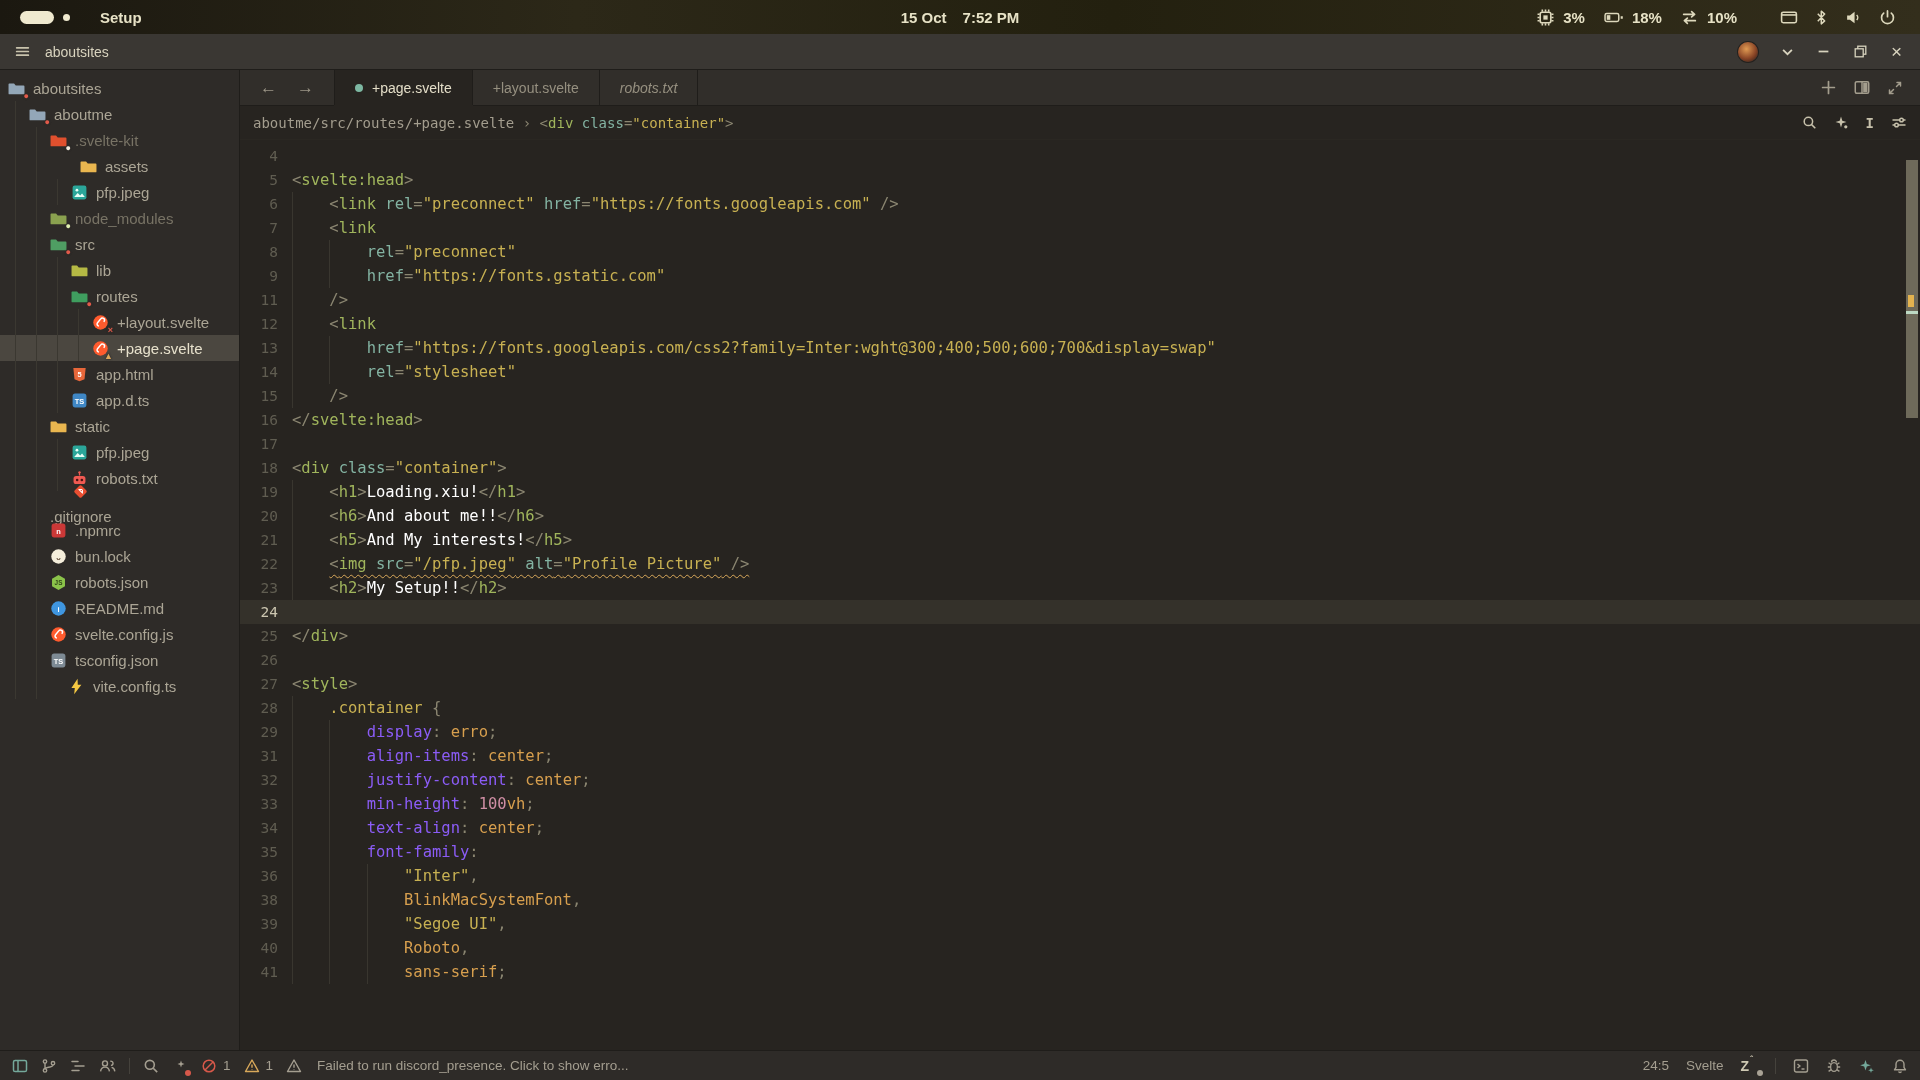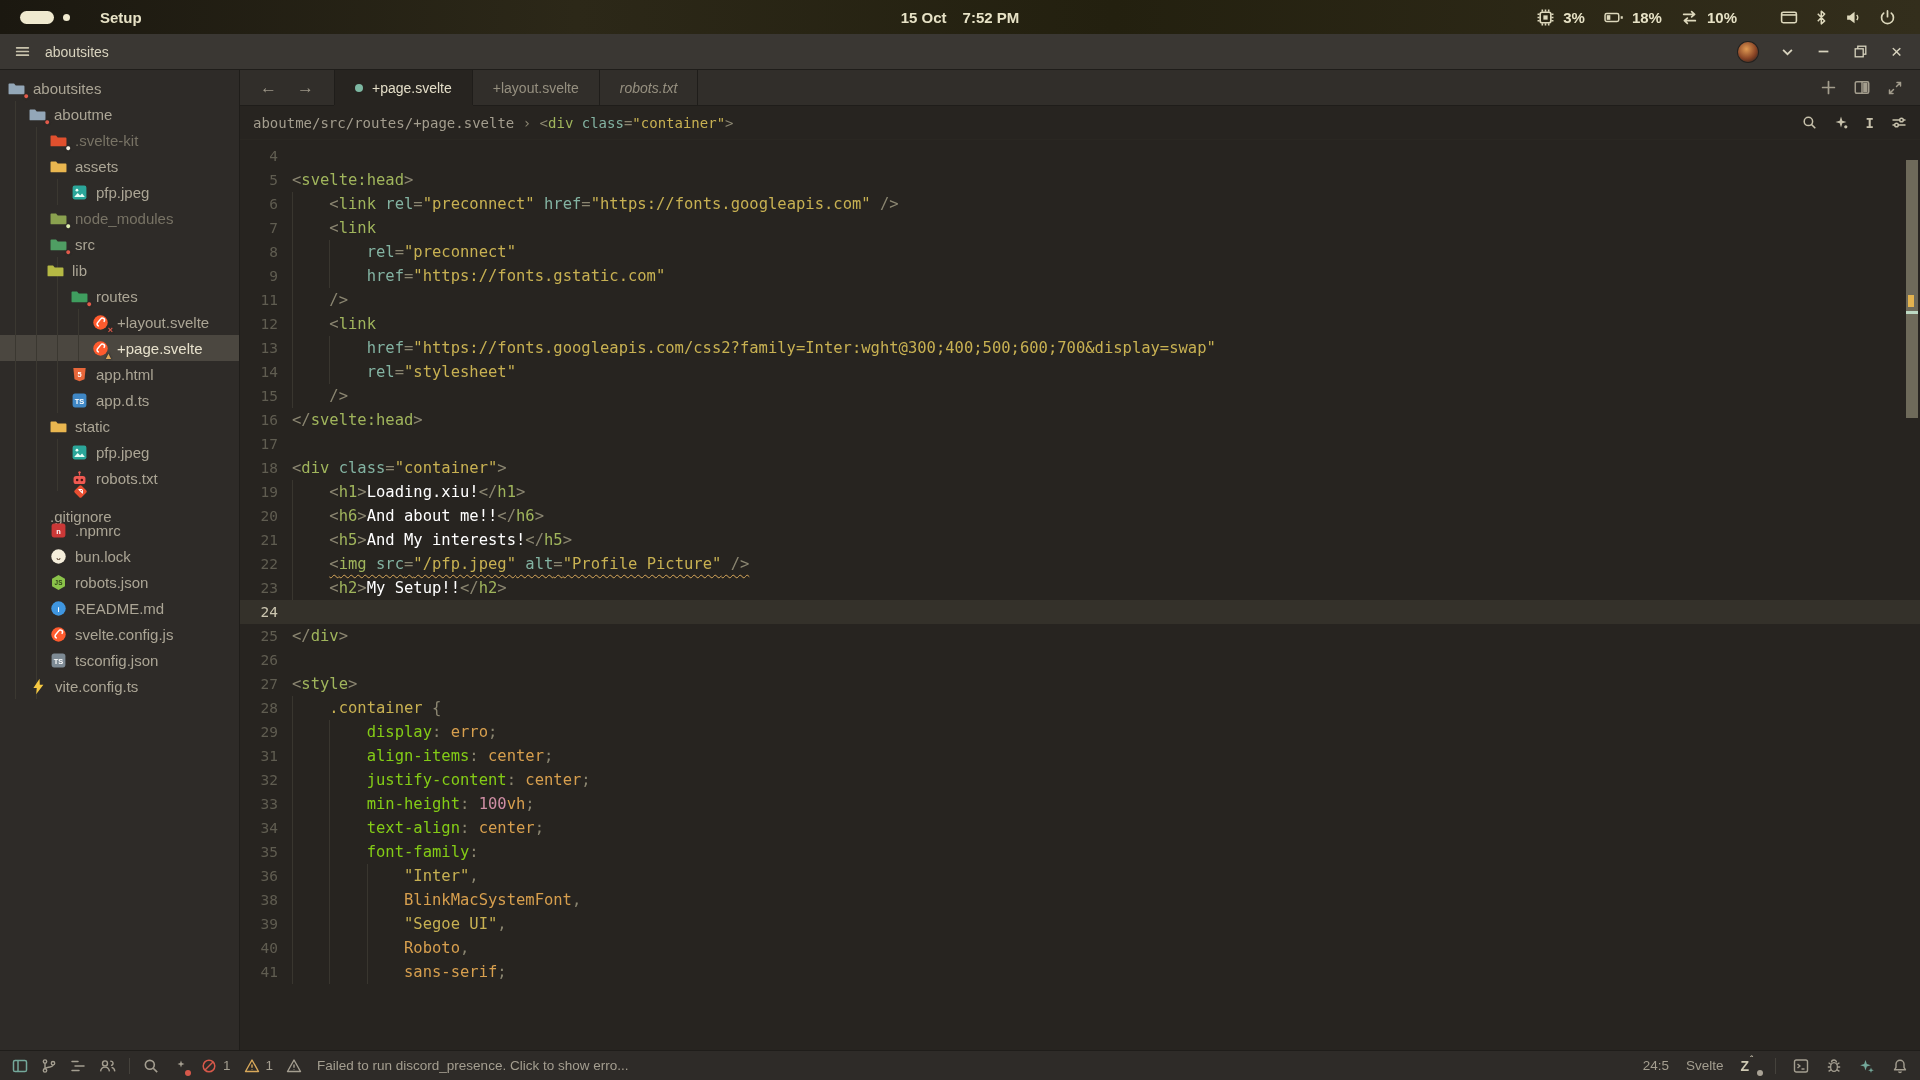--- a/index.html
+++ b/index.html
@@ -70,21 +70,21 @@
   .code-line{position:relative;height:24px;}
   .code-line.active{background:#34312a;}
   .lnum{position:absolute;left:0;width:38px;text-align:right;color:#605d51;font-size:14.5px;line-height:24px;}
   .code-line.active .lnum{color:#ccc6b0;}
   .ltext{position:absolute;left:52px;right:22px;white-space:pre;}
   .iguide{position:absolute;top:0;bottom:0;width:1px;background:#39362f;}
   .warnline{text-decoration:underline;text-decoration-style:wavy;text-decoration-color:#d8a85a;
             text-decoration-thickness:1px;text-underline-offset:5px;}
   
   .tk-p{color:#8b8671}.tk-t{color:#a0b55c}.tk-a{color:#83b3a2}.tk-s{color:#c8b152}
-  .tk-x{color:#ffffff}.tk-pr{color:#84cc16}.tk-v{color:#d79f4e}.tk-n{color:#cf8ea4}
+  .tk-x{color:#ffffff}.tk-pr{color:#8b5cf6}.tk-v{color:#d79f4e}.tk-n{color:#cf8ea4}
   .tk-sel{color:#c8b152}.tk-crumb{color:#a39d8e}
 
   
   .sb{position:absolute;top:0;bottom:0;right:0;width:15px;}
   .sb-thumb{position:absolute;top:20px;height:258px;left:1px;right:2px;background:#6e6a5a;}
   .sb-mark-y{position:absolute;left:2px;top:135px;width:6px;height:12px;background:#e3b34f;}
   .sb-mark-t{position:absolute;left:0;right:0;top:151px;height:3px;background:#bcd9c3;}
 
   
   #statusbar{position:absolute;left:0;right:0;bottom:0;height:30px;background:#2e2b28;border-top:1px solid #1f1d1a;
@@ -231,21 +231,21 @@
                   <path d="M1.3 3.2h4.4l1.6 2h7.4a.8.8 0 0 1 .8.8v6.6a.8.8 0 0 1-.8.8H1.3a.8.8 0 0 1-.8-.8V4a.8.8 0 0 1 .8-.8z" fill="#e0502e"></path>
                 </svg>
                 <i class="fbadge" style="color: rgb(242, 236, 224);">●</i>
               </span>
               <span class="tlabel">.svelte-kit</span>
             </span>
           </div>
           <div class="trow">
             <span class="tguide" style="left: 15px;"></span>
             <span class="tguide" style="left: 36px;"></span>
-            <span class="tinner" style="padding-left: 50px;">
+            <span class="tinner" style="padding-left: 80px;">
               <span class="ficon">
                 <svg viewBox="0 0 16 16">
                   <path d="M1.3 3.2h4.4l1.6 2h7.4a.8.8 0 0 1 .8.8v6.6a.8.8 0 0 1-.8.8H1.3a.8.8 0 0 1-.8-.8V4a.8.8 0 0 1 .8-.8z" fill="#e9b64f"></path>
                 </svg>
               </span>
               <span class="tlabel">assets</span>
             </span>
           </div>
           <div class="trow">
             <span class="tguide" style="left: 15px;"></span>
@@ -285,21 +285,21 @@
                 </svg>
                 <i class="fbadge" style="color: rgb(226, 90, 74);">●</i>
               </span>
               <span class="tlabel">src</span>
             </span>
           </div>
           <div class="trow">
             <span class="tguide" style="left: 15px;"></span>
             <span class="tguide" style="left: 36px;"></span>
             <span class="tguide" style="left: 57px;"></span>
-            <span class="tinner" style="padding-left: 47px;">
+            <span class="tinner" style="padding-left: 71px;">
               <span class="ficon">
                 <svg viewBox="0 0 16 16">
                   <path d="M1.3 3.2h4.4l1.6 2h7.4a.8.8 0 0 1 .8.8v6.6a.8.8 0 0 1-.8.8H1.3a.8.8 0 0 1-.8-.8V4a.8.8 0 0 1 .8-.8z" fill="#b5b944"></path>
                 </svg>
               </span>
               <span class="tlabel">lib</span>
             </span>
           </div>
           <div class="trow">
             <span class="tguide" style="left: 15px;"></span>
@@ -506,21 +506,21 @@
                   <rect x="1.5" y="1.5" width="13" height="13" rx="2.4" fill="#7d8a94"></rect>
                   <text x="8" y="11" font-family="Liberation Sans,sans-serif" font-size="7" font-weight="bold" fill="#ffffff" text-anchor="middle">TS</text>
                 </svg>
               </span>
               <span class="tlabel">tsconfig.json</span>
             </span>
           </div>
           <div class="trow">
             <span class="tguide" style="left: 15px;"></span>
             <span class="tguide" style="left: 36px;"></span>
-            <span class="tinner" style="padding-left: 30px;">
+            <span class="tinner" style="padding-left: 68px;">
               <span class="ficon">
                 <svg viewBox="0 0 16 16">
                   <path d="M9 .8 3.2 9.3h3.2L5.8 15.2 12.6 6.4H9.2z" fill="#f5c842"></path>
                 </svg>
               </span>
               <span class="tlabel">vite.config.ts</span>
             </span>
           </div>
         </div>
     </aside>

